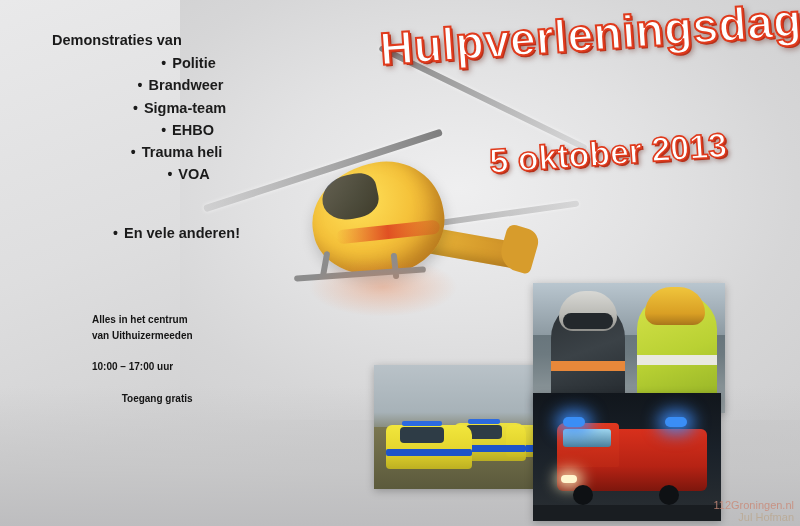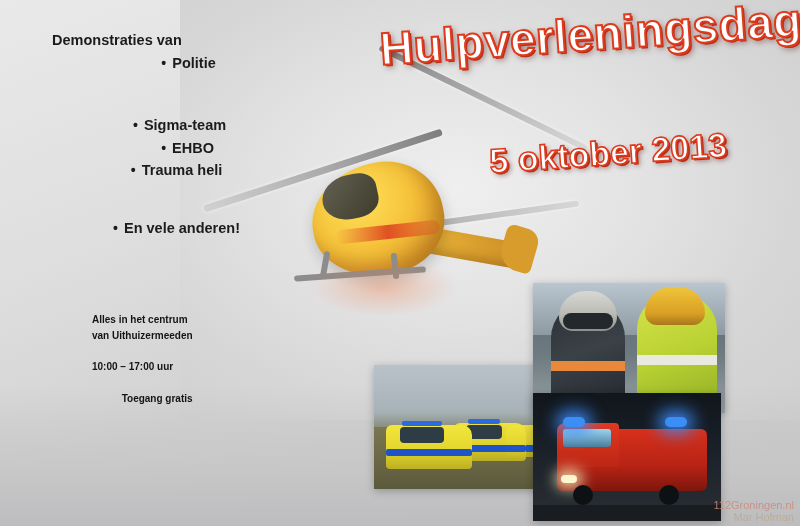--- a/index.html
+++ b/index.html
@@ -374,28 +374,34 @@
 
   <div class="title">Hulpverleningsdag</div>
   <div class="subtitle">5 oktober 2013</div>
 
   <div class="demo-block">
     <div class="demo-head">Demonstraties van</div>
     <ul class="demo-list">
       <li style="padding-left:24px;">
         <span class="bullet">•</span><span>Politie</span>
       </li>
-      <li style="padding-left:6px;margin-top:40px;">
+      <li style="padding-left:8px;">
+        <span class="bullet">•</span><span>Brandweer</span>
+      </li>
+      <li style="padding-left:6px;">
         <span class="bullet">•</span><span>Sigma-team</span>
       </li>
       <li style="padding-left:22px;">
         <span class="bullet">•</span><span>EHBO</span>
       </li>
       <li style="padding-left:0px;">
         <span class="bullet">•</span><span>Trauma heli</span>
+      </li>
+      <li style="padding-left:24px;">
+        <span class="bullet">•</span><span>VOA</span>
       </li>
       <li style="padding-left:-6px;margin-top:36px;">
         <span class="bullet">•</span><span>En vele anderen!</span>
       </li>
     </ul>
   </div>
 
   <div class="info-block">
     <div class="info-line">Alles in het centrum</div>
     <div class="info-line">van Uithuizermeeden</div>
@@ -437,16 +443,16 @@
     <div class="ft-windshield"></div>
     <div class="ft-light-l"></div>
     <div class="ft-light-r"></div>
     <div class="ft-headlight"></div>
     <div class="ft-wheel ft-w1"></div>
     <div class="ft-wheel ft-w2"></div>
   </div>
 
   <div class="watermark">
     <div class="wm1">112Groningen.nl</div>
-    <div class="wm2">Mar Hofman</div>
+    <div class="wm2">Jul Hofman</div>
   </div>
 
 </div>
 
 </body></html>

